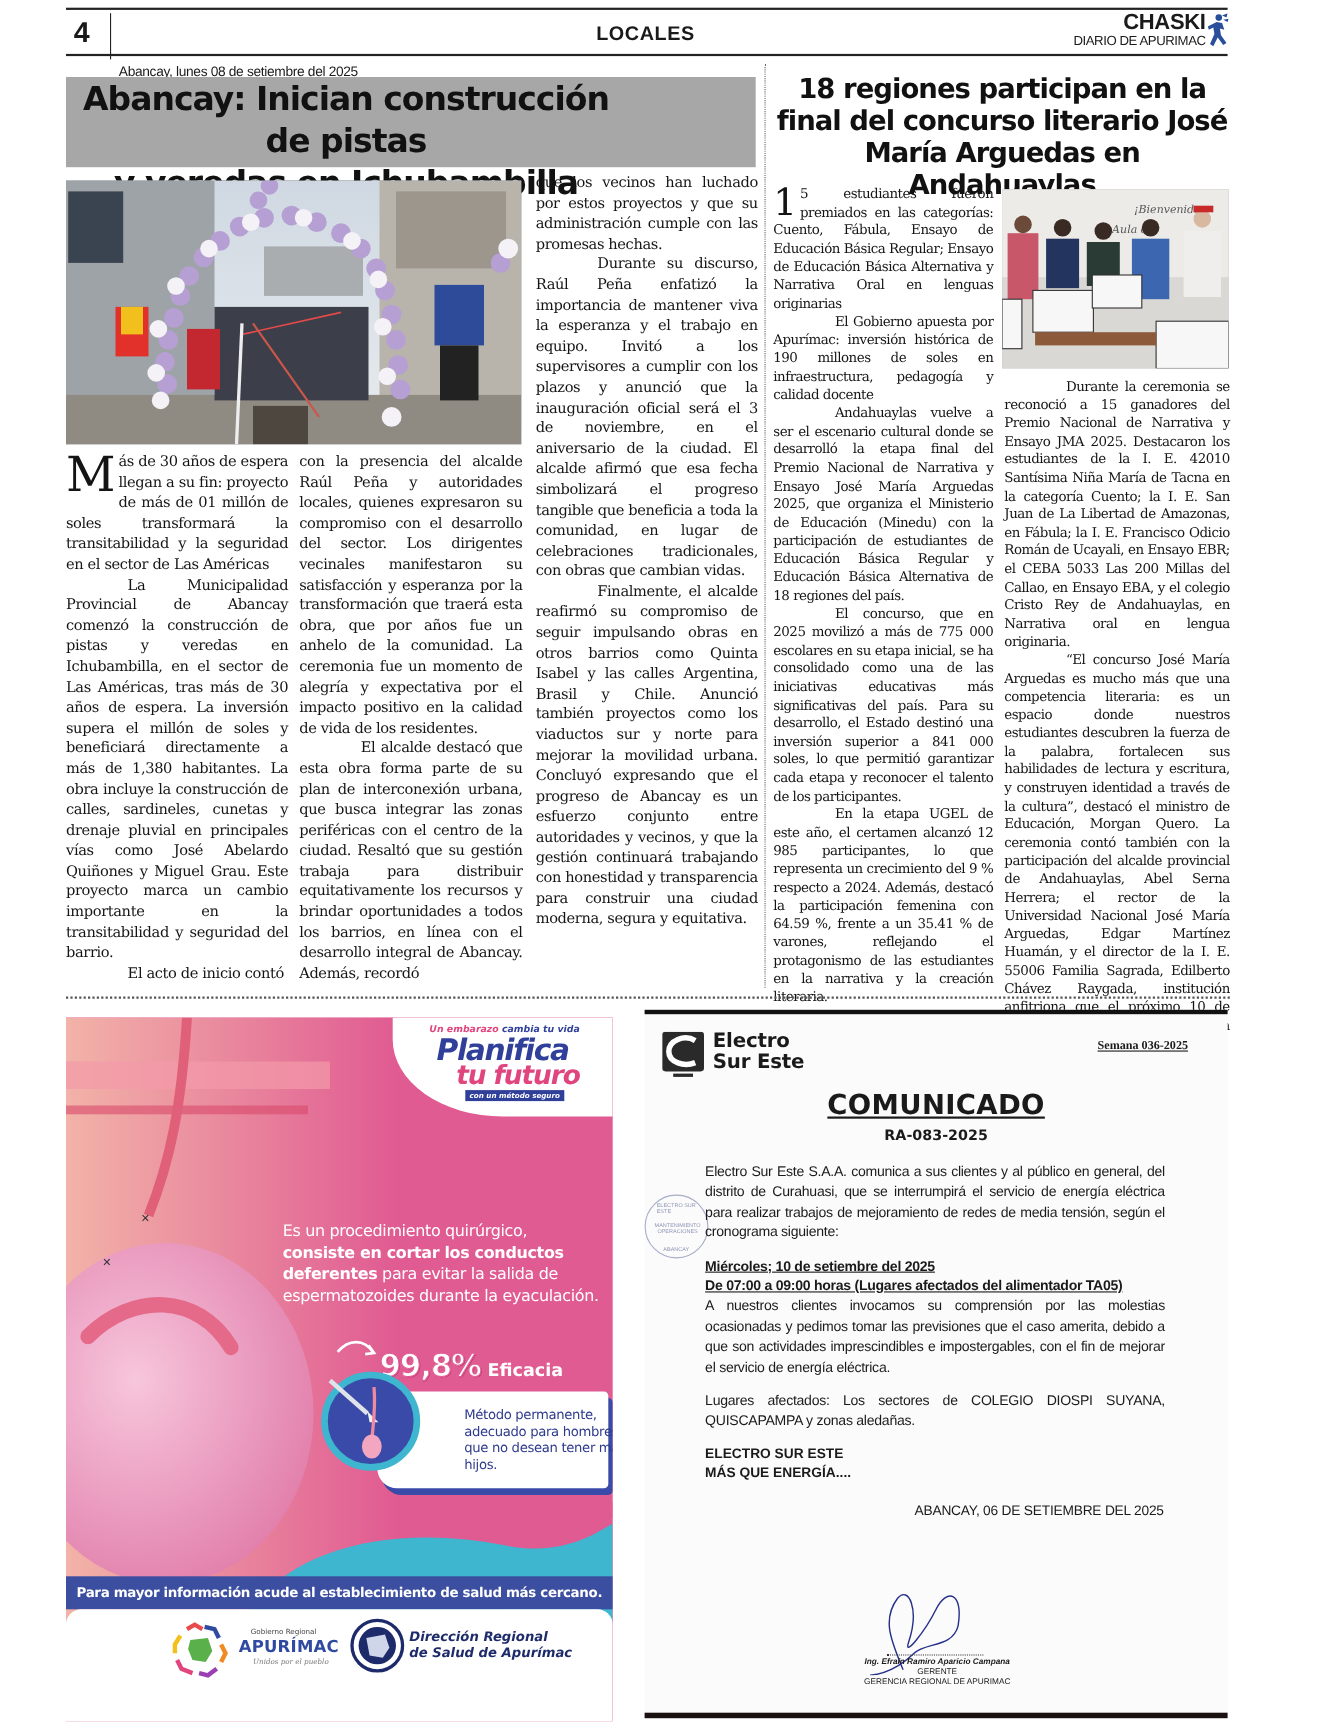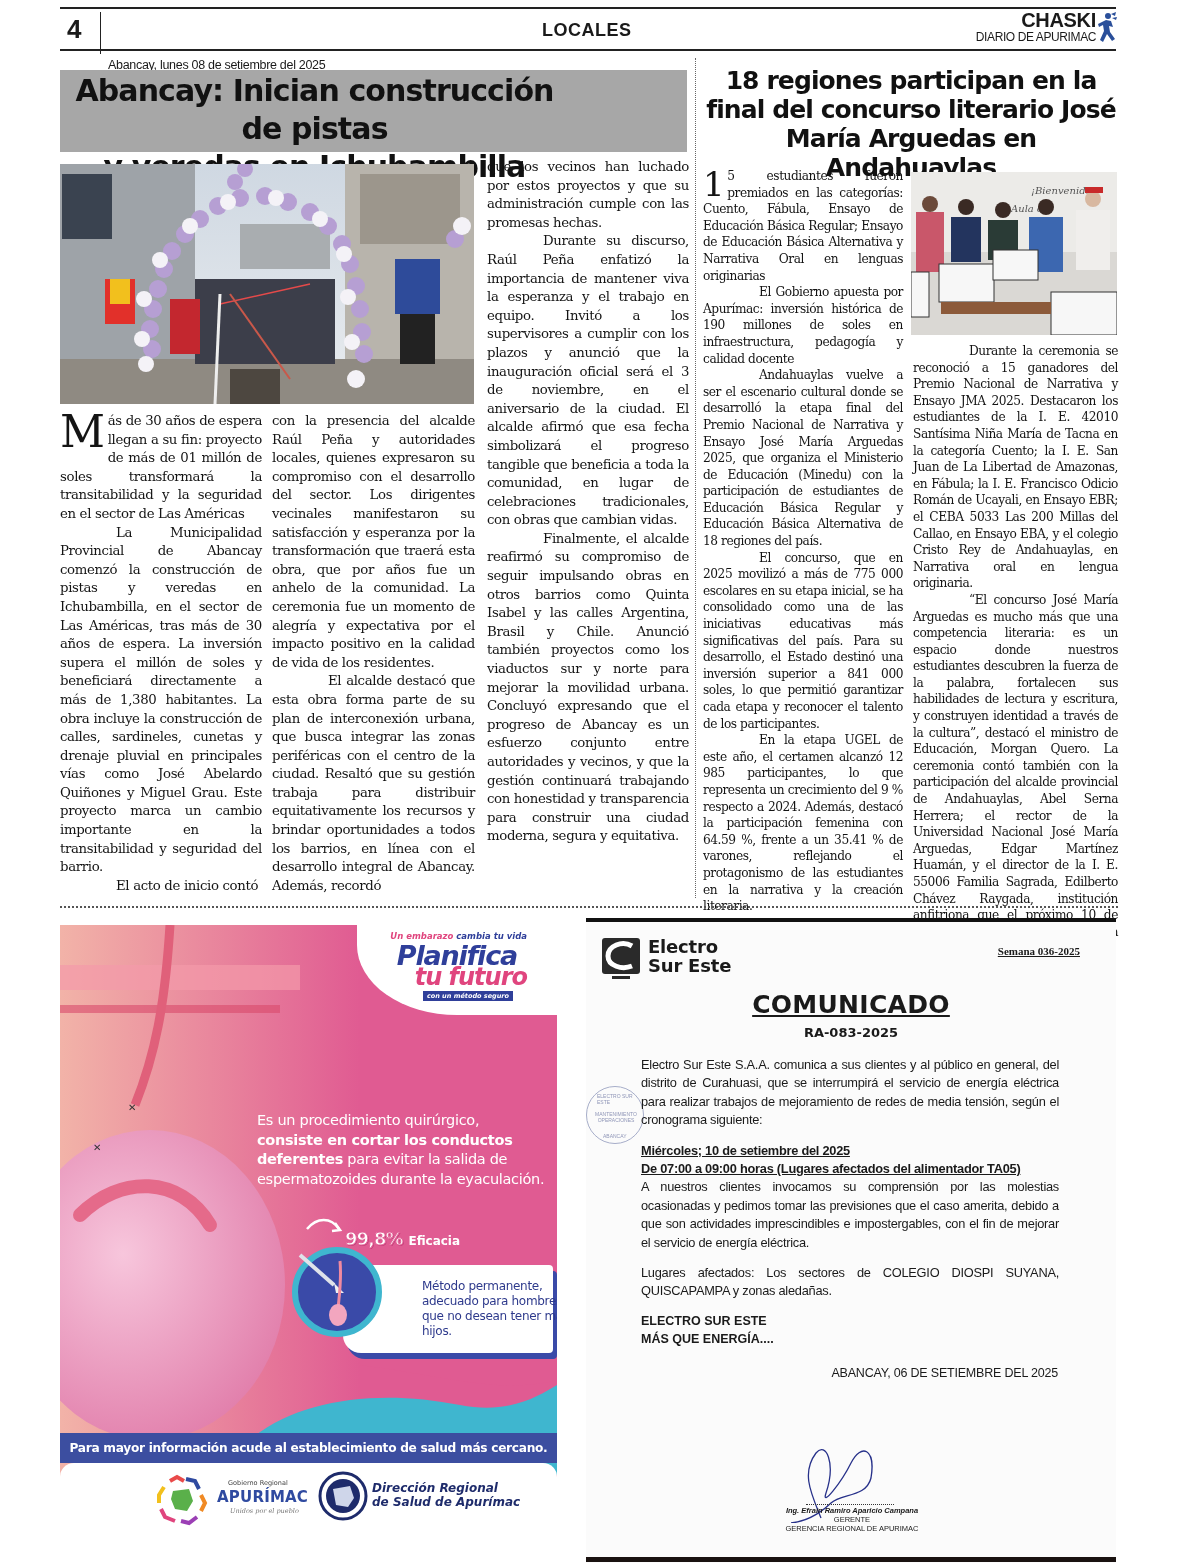--- a/index.html
+++ b/index.html
@@ -52,22 +52,22 @@
   .ad-badge .t1 { position: absolute; right: 30px; top: 6px; font: italic bold 8.5px "DejaVu Sans", sans-serif; color: #2f3f9a; }
   .ad-badge .t1 .pink { color: #e0457e; }
   .ad-badge .t2 { position: absolute; right: 40px; top: 18px; font: italic bold 27px "DejaVu Sans", sans-serif; color: #2f3f9a; line-height: 26px; letter-spacing: -1.2px; }
   .ad-badge .t3 { position: absolute; right: 30px; top: 40px; font: italic bold 24px "DejaVu Sans", sans-serif; color: #e0457e; line-height: 24px; letter-spacing: -1px; margin-left: 40px; }
   .ad-badge .t4 { position: absolute; right: 44px; top: 66px; background: #2f3f9a; color: #fff; font: italic bold 6.5px "DejaVu Sans", sans-serif; padding: 1px 4px; }
   .ad-title { position: absolute; left: 197px; top: 113px; font: bold 22px "DejaVu Sans", sans-serif; color: #1e2b6b; line-height: 28px; }
   .ad-title span { display: inline-block; background: #fff; padding: 0 4px; margin-bottom: 4px; letter-spacing: -0.3px; }
   .ad-body { position: absolute; left: 197px; top: 186px; width: 290px; font: 14.5px "DejaVu Sans", sans-serif; line-height: 19.5px; color: #fff; letter-spacing: -0.3px; }
   .ad-body b { font-weight: bold; }
   .ad-eff { position: absolute; left: 248px; top: 300px; font: bold 22px "DejaVu Sans", sans-serif; color: #fff; }
-  .ad-eff .pct { font-size: 18px; color: #fff; -webkit-text-stroke: 1px #e05b92; text-shadow: 0 0 0 #fff, 1px 1px 0 #c43f7a; letter-spacing: -1px; }
-  .ad-eff .lbl { font-size: 12px; margin-left: 6px; }
+  .ad-eff .pct { font-size: 28px; color: #fff; -webkit-text-stroke: 1px #e05b92; text-shadow: 0 0 0 #fff, 1px 1px 0 #c43f7a; letter-spacing: -1px; }
+  .ad-eff .lbl { font-size: 16px; margin-left: 6px; }
   .ad-arrow { position: absolute; left: 245px; top: 290px; width: 40px; height: 22px; }
   .ad-card { position: absolute; left: 283px; top: 340px; width: 210px; height: 88px; background: #fff; border-radius: 4px 4px 4px 18px; box-shadow: 4px 6px 0 #3a4aa8; }
   .ad-card-txt { position: absolute; left: 276px; top: 354px; width: 200px; font: 12px "DejaVu Sans", sans-serif; line-height: 15px; color: #2e3a8c; letter-spacing: -0.3px; }
   .ad-circle { position: absolute; left: 232px; top: 322px; width: 90px; height: 90px; border-radius: 50%; background: #3a4aa8; border: 6px solid #3fb6cf; }
   .ad-wave { position: absolute; left: 0; top: 440px; width: 497px; height: 110px; }
   .ad-strip { position: absolute; left: 0; top: 508px; width: 497px; height: 30px; background: #3c4ea0; color: #fff; font: bold 12.2px "DejaVu Sans", sans-serif; text-align: center; line-height: 30px; letter-spacing: -0.3px; }
   .ad-foot { position: absolute; left: 0; top: 538px; width: 497px; height: 102px; background: #fff; border-top-left-radius: 14px; border-top-right-radius: 14px; }
   .ad-foot .gob-logo { position: absolute; left: 95px; top: 10px; width: 54px; height: 54px; }
   .ad-foot .gob-small { position: absolute; left: 168px; top: 16px; font: 6.5px "DejaVu Sans", sans-serif; color: #444; }
   .ad-foot .gob-name { position: absolute; left: 157px; top: 25px; font: bold 15px "DejaVu Sans", sans-serif; color: #2f4aa0; letter-spacing: 0.2px; }

